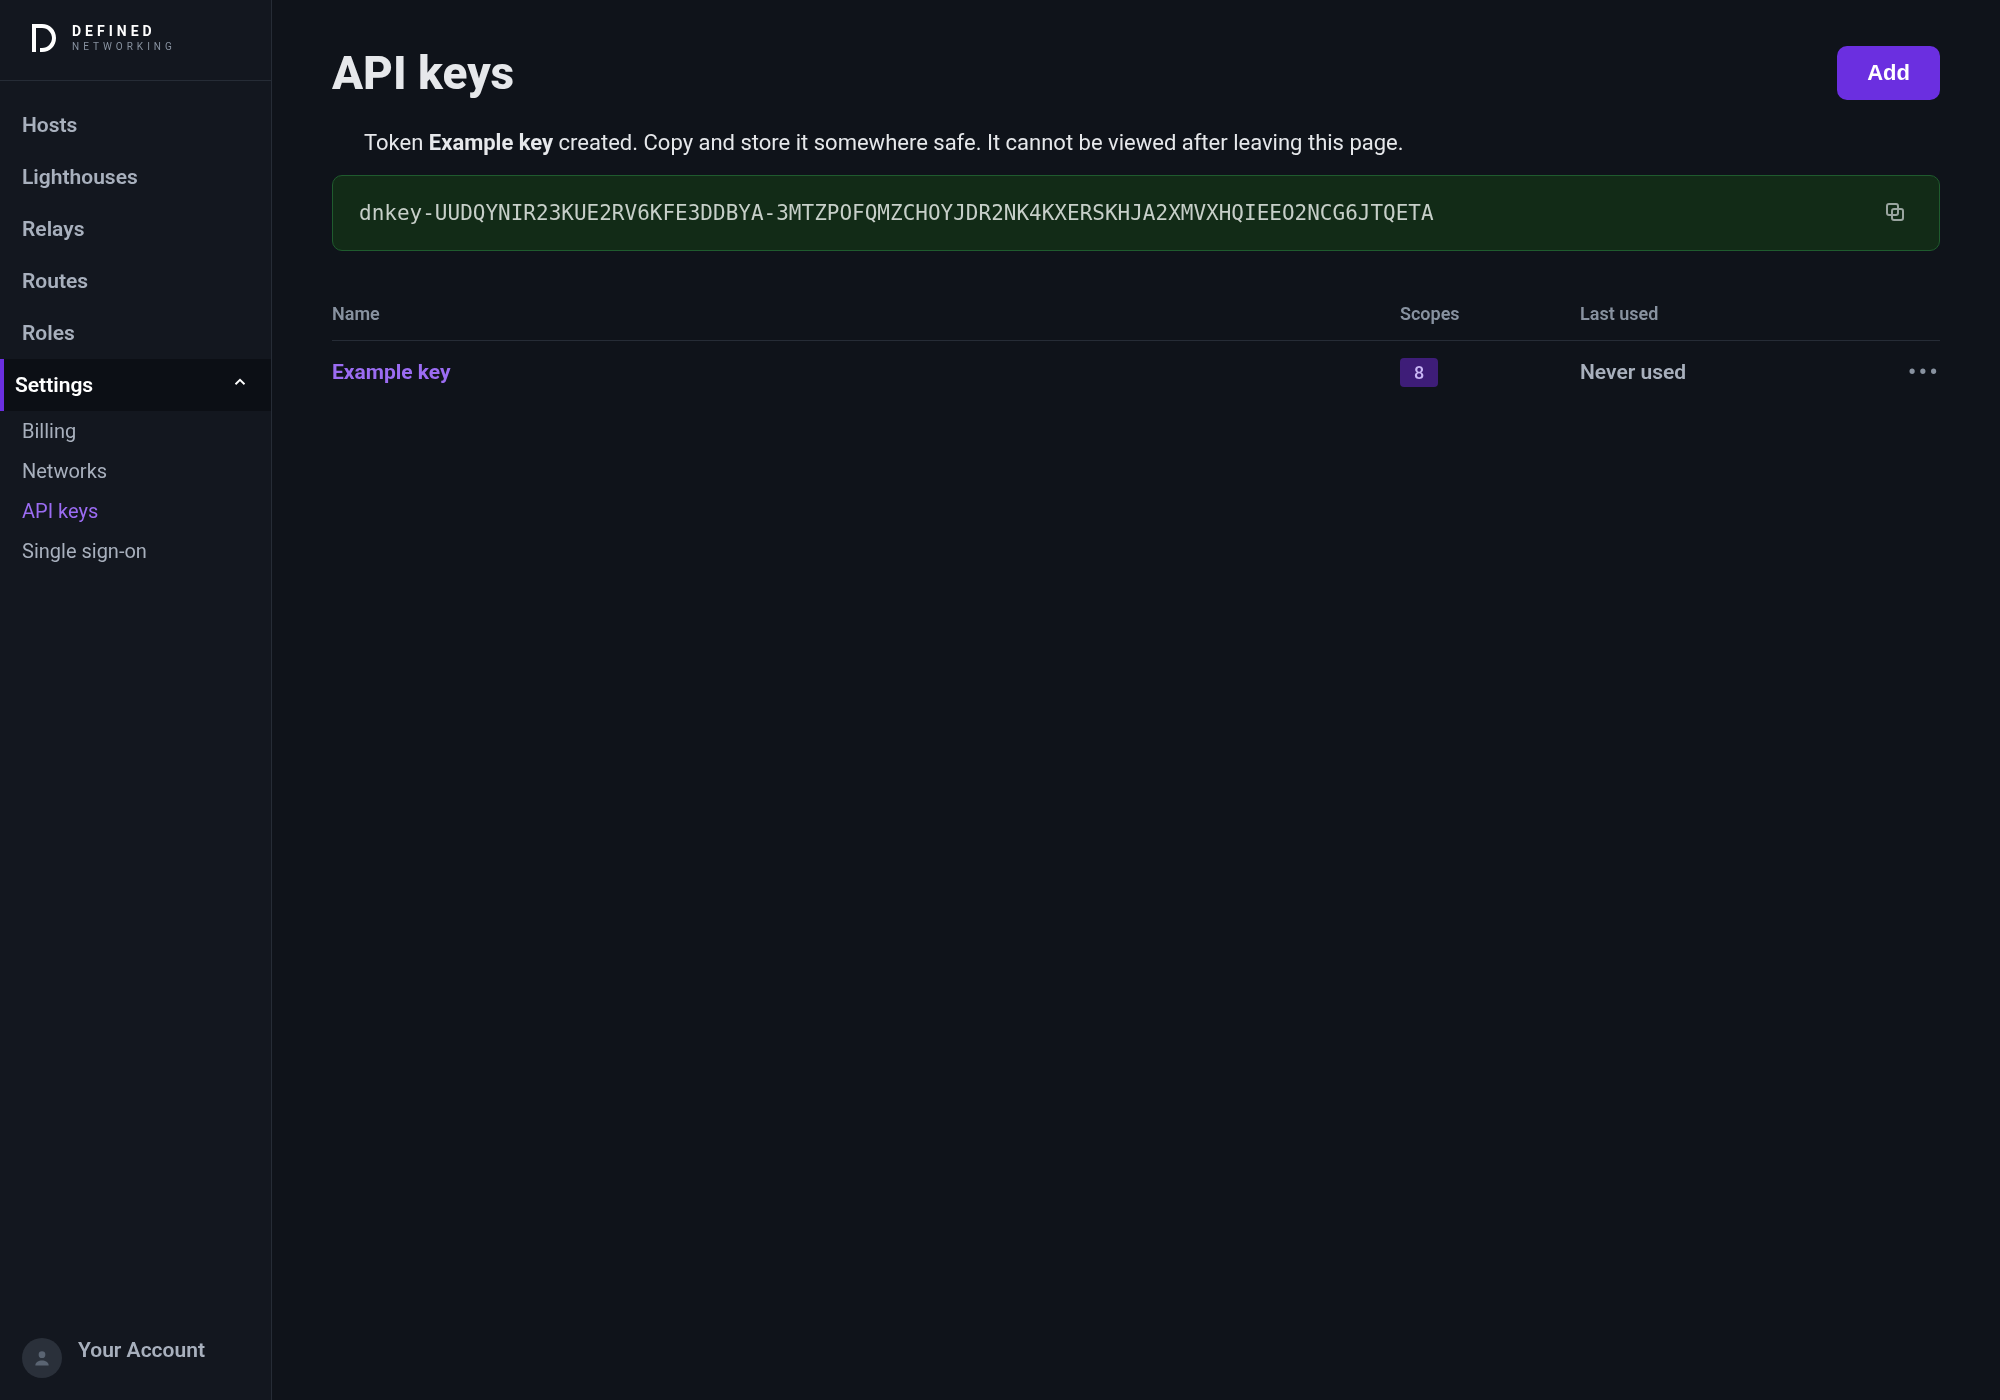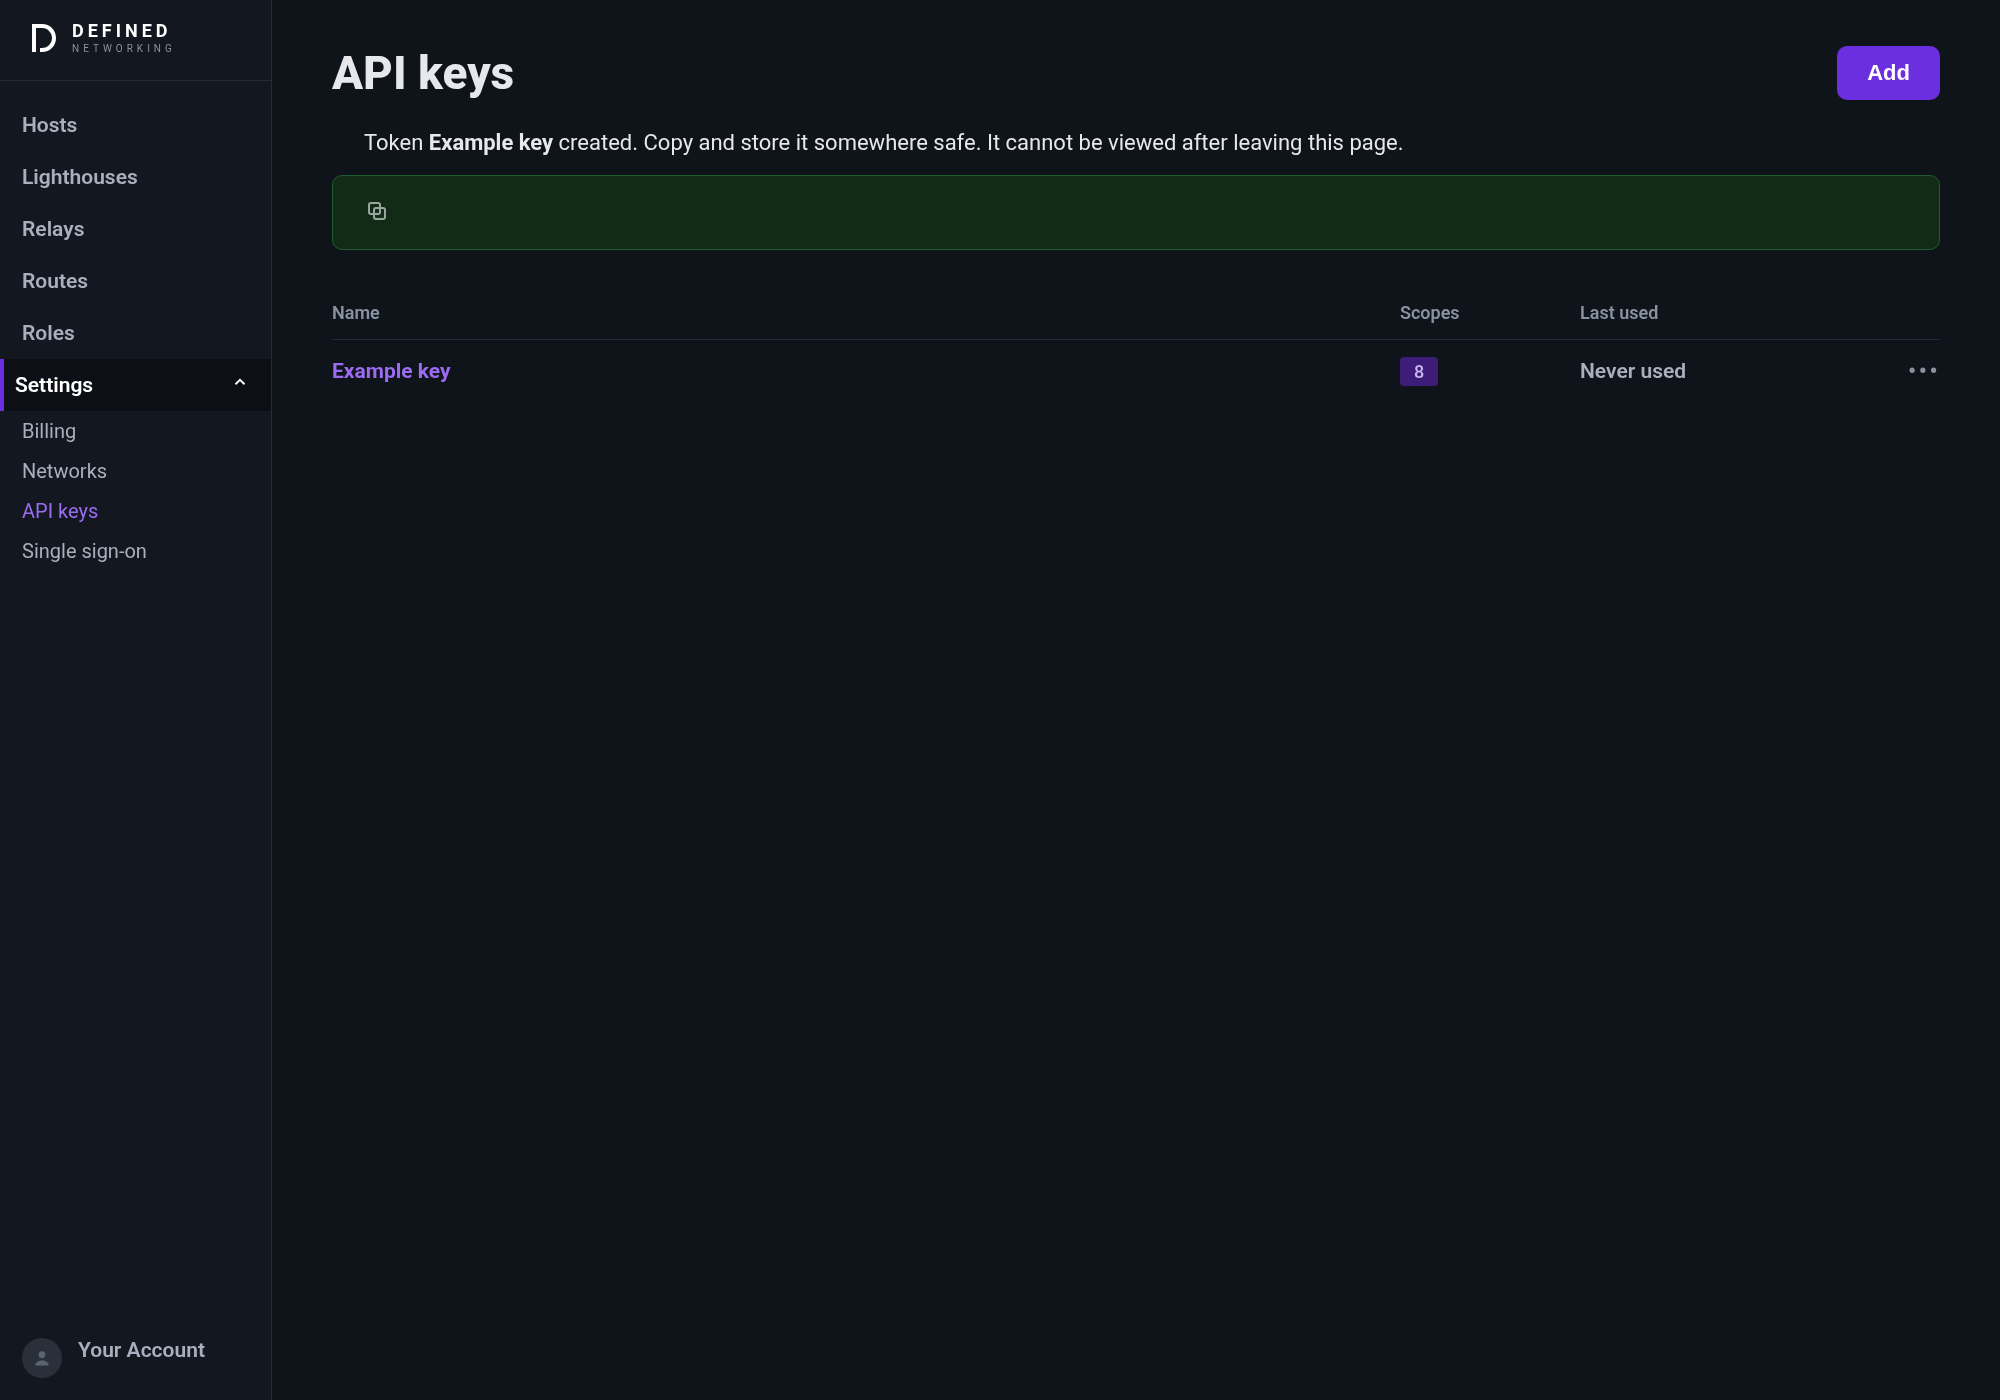--- a/index.html
+++ b/index.html
@@ -36,21 +36,21 @@
     flex-direction:column;
     flex-shrink:0;
   }
   .logo-wrap{
     padding:20px 22px 24px 22px;
     border-bottom:1px solid var(--border);
     display:flex;align-items:center;gap:14px;
   }
   .logo-mark{width:36px;height:36px;flex-shrink:0;}
   .logo-text{display:flex;flex-direction:column;line-height:1;}
-  .logo-text .t1{font-weight:700;letter-spacing:4px;font-size:18px;color:#fff;}
+  .logo-text .t1{font-weight:700;letter-spacing:4px;font-size:14px;color:#fff;}
   .logo-text .t2{font-size:10px;letter-spacing:4px;color:var(--text-dim);margin-top:4px;}
   .nav{flex:1;overflow:auto;padding-top:18px;}
   .nav-item{
     display:flex;justify-content:space-between;
     padding:14px 22px;
     color:var(--text-mid);
     font-weight:600;
     cursor:pointer;
   }
   .nav-item.active{
@@ -182,20 +182,21 @@
   <div class="header-row">
     <h1 class="page-title">API keys</h1>
     <button class="add-btn">Add</button>
   </div>
 
   <div class="notice">
     <span>Token </span><b>Example key</b><span> created. Copy and store it somewhere safe. It cannot be viewed after leaving this page.</span>
   </div>
 
   <div class="token-box">
+    <div class="token-text">dnkey-UUDQYNIR23KUE2RV6KFE3DDBYA-3MTZPOFQMZCHOYJDR2NK4KXERSKHJA2XMVXHQIEEO2NCG6JTQETA</div>
     <button class="copy-btn">
       <svg width="24" height="24" viewBox="0 0 24 24" fill="none" stroke="currentColor" stroke-width="2">
         <rect x="9" y="9" width="11" height="11" rx="2"></rect>
           <rect x="4" y="4" width="11" height="11" rx="2"></rect>
       </svg>
     </button>
   </div>
 
   <div class="tbl-head">
     <div>Name</div>

